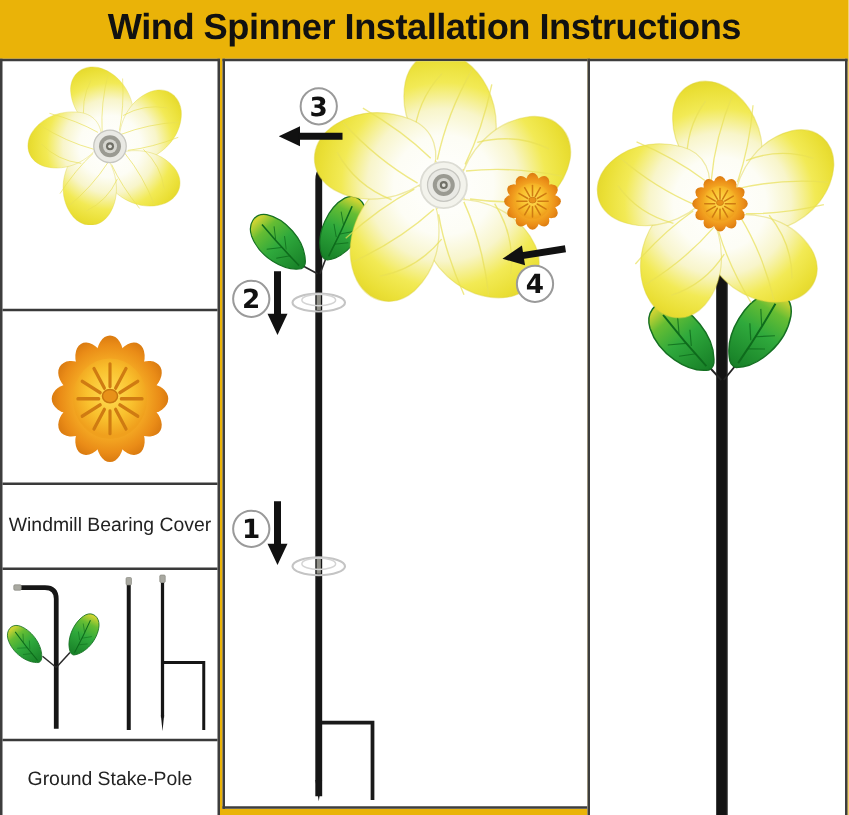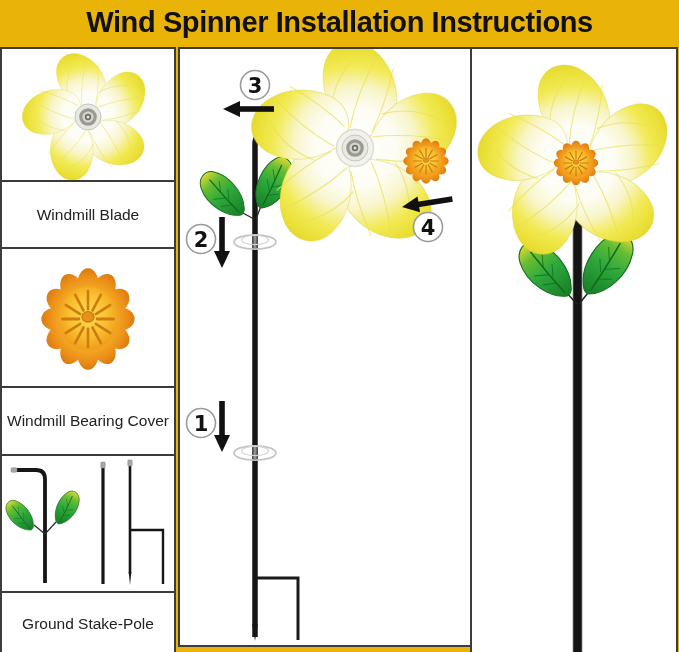--- a/index.html
+++ b/index.html
@@ -130,21 +130,20 @@
         <g transform="translate(86,68) scale(0.63)">
           <use href="#petal"></use>
           <use href="#petal" transform="rotate(72)"></use>
           <use href="#petal" transform="rotate(144)"></use>
           <use href="#petal" transform="rotate(216)"></use>
           <use href="#petal" transform="rotate(288)"></use>
         </g>
         <use href="#hub" transform="translate(86,68)"></use>
       </svg>
     </div>
-    <div class="row sep plabel" style="top:131px;height:67px;">Windmill Blade</div>
 
     <div class="row sep" style="top:198px;height:139px;">
       <svg width="172" height="137" viewBox="0 0 172 137">
         <use href="#cover" transform="translate(86,70) scale(1.95,2.12)"></use>
       </svg>
     </div>
     <div class="row sep plabel" style="top:337px;height:68px;">Windmill Bearing Cover</div>
 
     <div class="row sep" style="top:405px;height:137px;">
       <svg width="172" height="135" viewBox="0 0 172 135">

